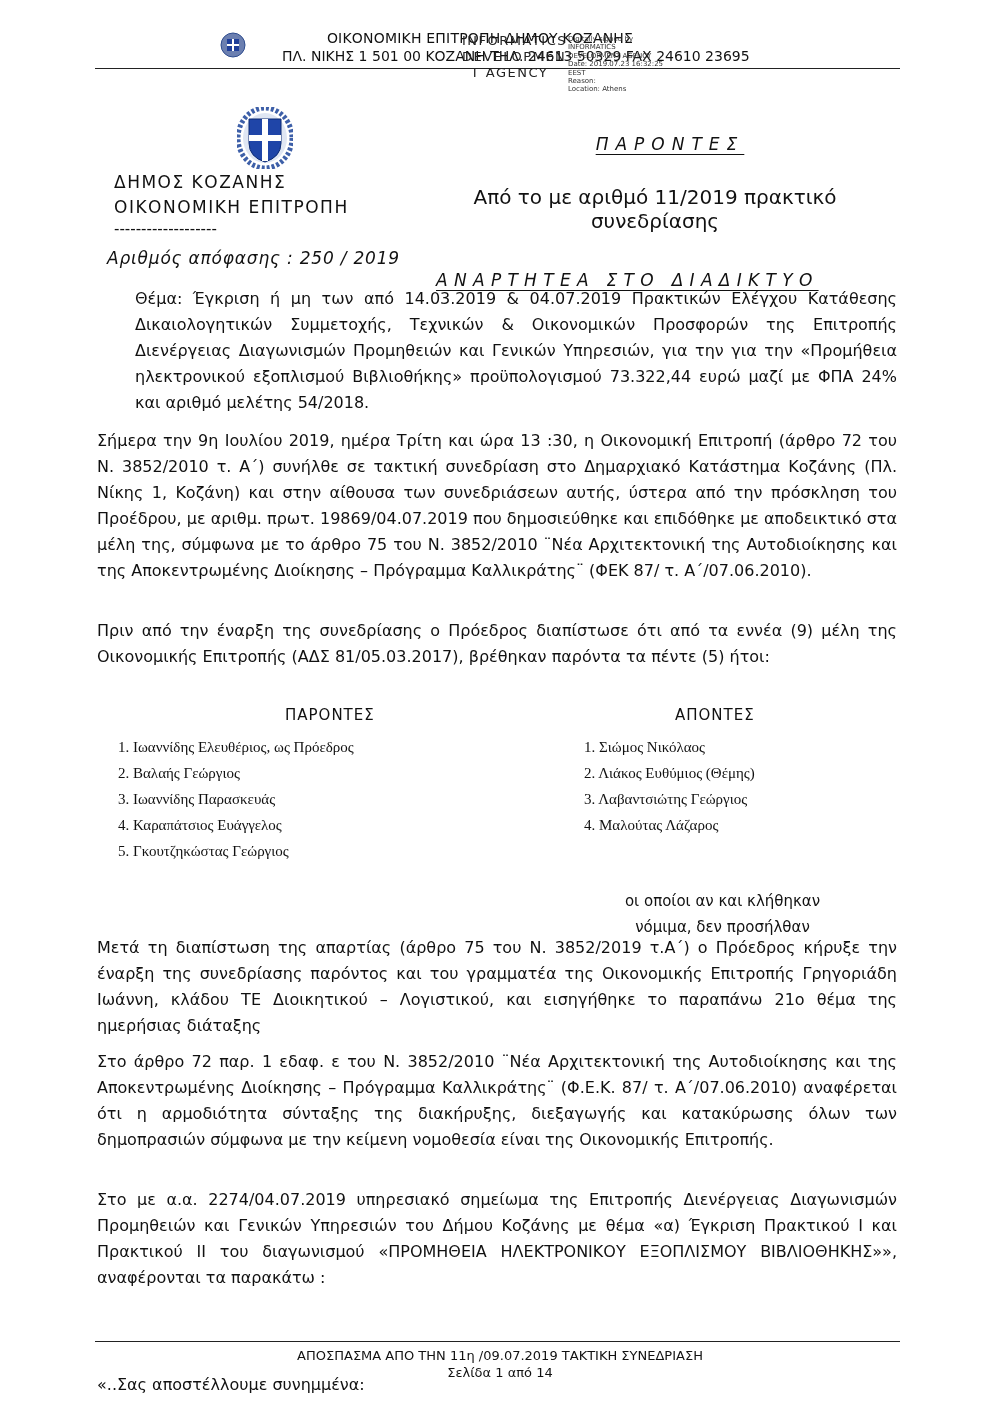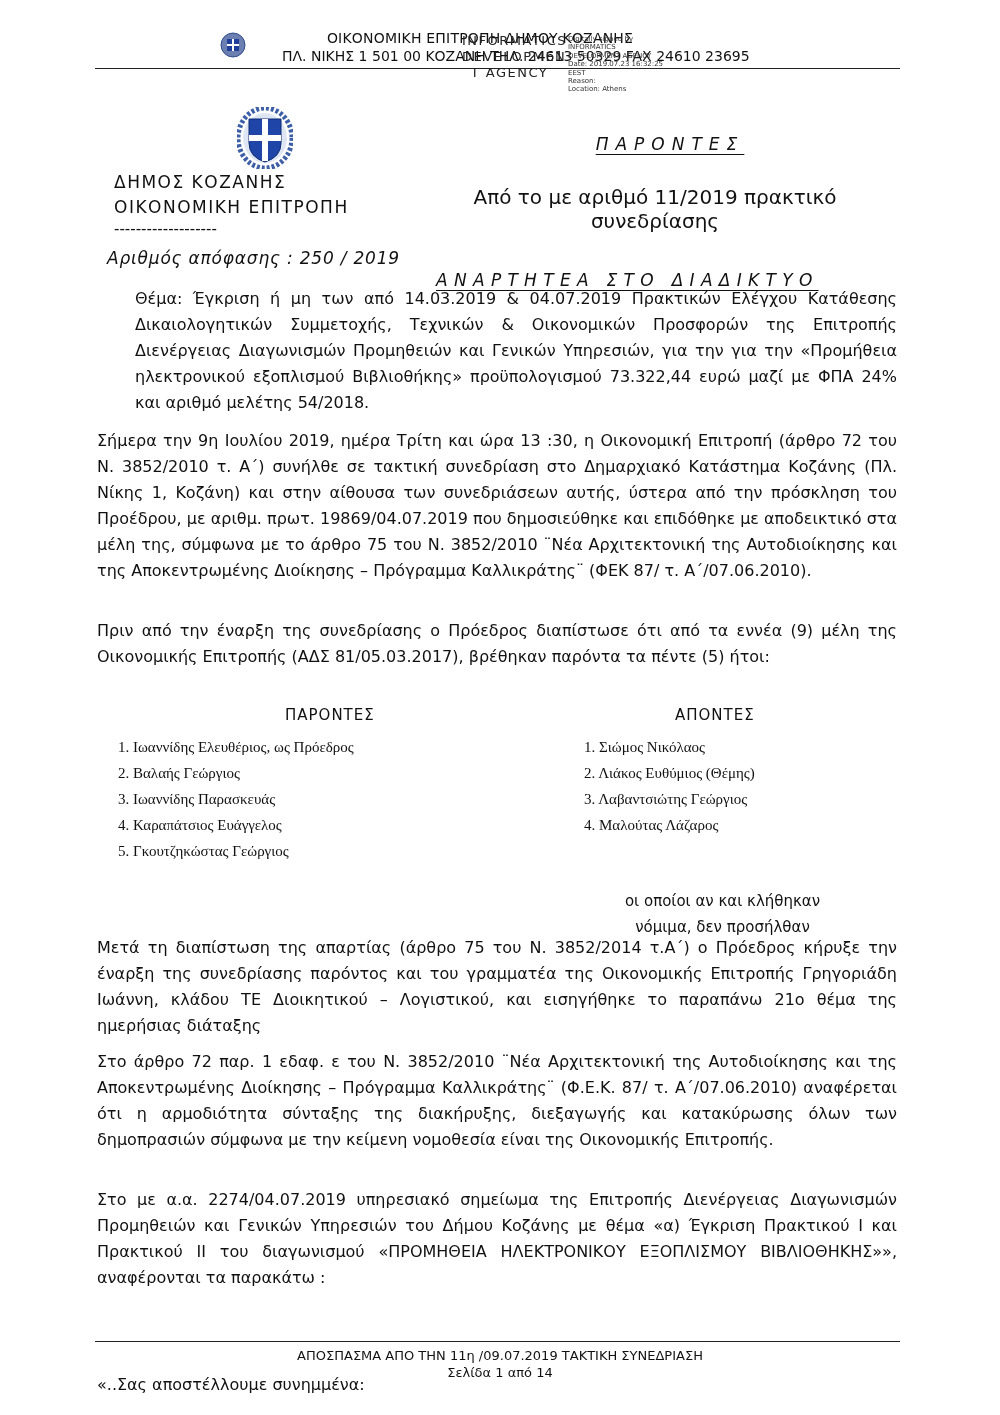--- a/index.html
+++ b/index.html
@@ -119,21 +119,21 @@
   <div>1. Σιώμος Νικόλαος</div>
   <div>2. Λιάκος Ευθύμιος (Θέμης)</div>
   <div>3. Λαβαντσιώτης Γεώργιος</div>
   <div>4. Μαλούτας Λάζαρος</div>
 </div>
 <div class="abs absent-note">
   <div>οι οποίοι αν και κλήθηκαν</div>
   <div>νόμιμα, δεν προσήλθαν</div>
 </div>
 
-<div class="abs para p3">Μετά τη διαπίστωση της απαρτίας (άρθρο 75 του Ν. 3852/2014 τ.Α΄) ο Πρόεδρος κήρυξε την έναρξη της συνεδρίασης παρόντος και του γραμματέα της Οικονομικής Επιτροπής Γρηγοριάδη Ιωάννη, κλάδου ΤΕ Διοικητικού – Λογιστικού, και εισηγήθηκε το παραπάνω 21ο θέμα της ημερήσιας διάταξης</div>
+<div class="abs para p3">Μετά τη διαπίστωση της απαρτίας (άρθρο 75 του Ν. 3852/2019 τ.Α΄) ο Πρόεδρος κήρυξε την έναρξη της συνεδρίασης παρόντος και του γραμματέα της Οικονομικής Επιτροπής Γρηγοριάδη Ιωάννη, κλάδου ΤΕ Διοικητικού – Λογιστικού, και εισηγήθηκε το παραπάνω 21ο θέμα της ημερήσιας διάταξης</div>
 <div class="abs para p4">Στο άρθρο 72 παρ. 1 εδαφ. ε του Ν. 3852/2010 ¨Νέα Αρχιτεκτονική της Αυτοδιοίκησης και της Αποκεντρωμένης Διοίκησης – Πρόγραμμα Καλλικράτης¨ (Φ.Ε.Κ. 87/ τ. Α΄/07.06.2010) αναφέρεται ότι η αρμοδιότητα σύνταξης της διακήρυξης, διεξαγωγής και κατακύρωσης όλων των δημοπρασιών σύμφωνα με την κείμενη νομοθεσία είναι της Οικονομικής Επιτροπής.</div>
 <div class="abs para p5">Στο με α.α. 2274/04.07.2019 υπηρεσιακό σημείωμα της Επιτροπής Διενέργειας Διαγωνισμών Προμηθειών και Γενικών Υπηρεσιών του Δήμου Κοζάνης με θέμα «α) Έγκριση Πρακτικού Ι και Πρακτικού ΙΙ του διαγωνισμού «ΠΡΟΜΗΘΕΙΑ ΗΛΕΚΤΡΟΝΙΚΟΥ ΕΞΟΠΛΙΣΜΟΥ ΒΙΒΛΙΟΘΗΚΗΣ»», αναφέρονται τα παρακάτω :</div>
 <div class="abs para p6">«..Σας αποστέλλουμε συνημμένα:</div>
 
 <div class="abs ftr-rule"></div>
 <div class="abs ftr">
   <div>ΑΠΟΣΠΑΣΜΑ ΑΠΟ ΤΗΝ 11η /09.07.2019 ΤΑΚΤΙΚΗ ΣΥΝΕΔΡΙΑΣΗ</div>
   <div>Σελίδα 1 από 14</div>
 </div>
 

